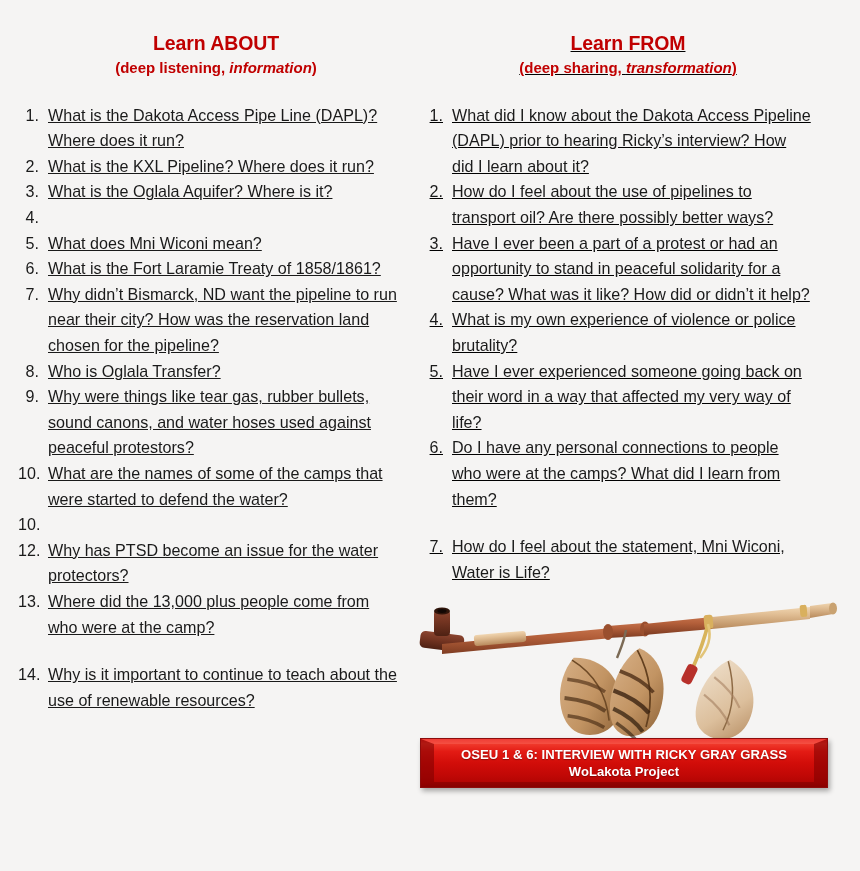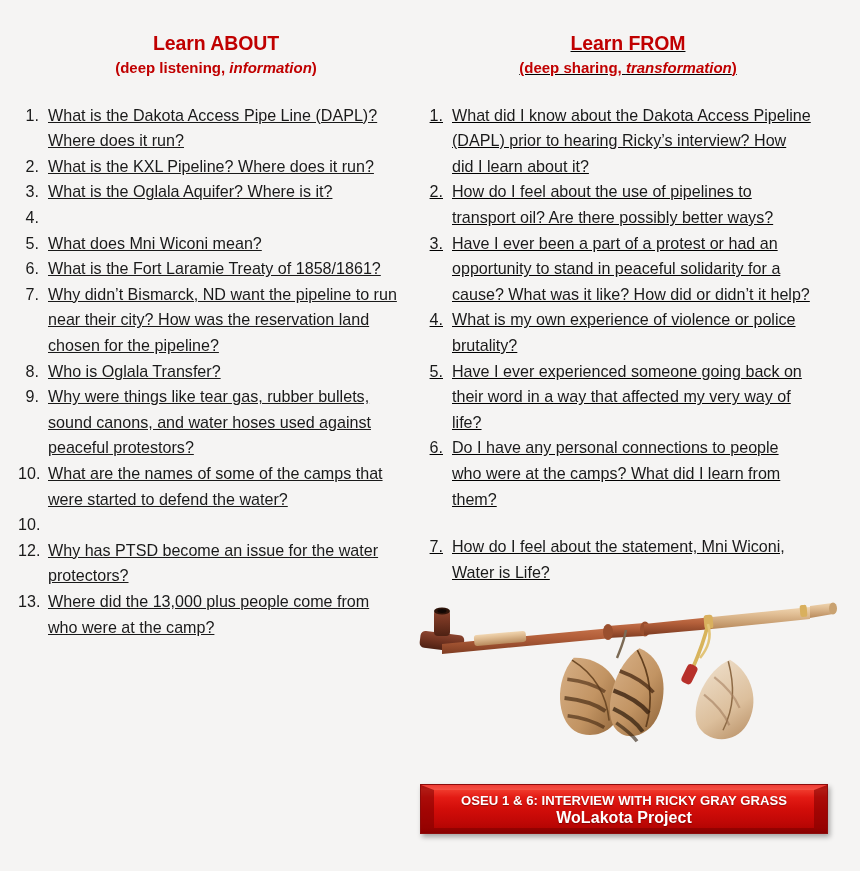--- a/index.html
+++ b/index.html
@@ -74,21 +74,21 @@
     width: 430px;
     height: 152px;
     pointer-events: none;
   }
   .pipe-wrap svg { display: block; }
 
   
   .banner {
     position: absolute;
     left: 420px;
-    top: 784px;
+    top: 738px;
     width: 408px;
     height: 50px;
     border: 1px solid #8d0c0c;
     background:
       linear-gradient(to bottom,
         #e8201a 0%,
         #f03a2c 10%,
         #e31b14 26%,
         #d20d09 50%,
         #c20806 74%,
@@ -116,21 +116,21 @@
     z-index: 2;
     color: #ffffff;
     font-weight: bold;
     font-size: 13.1px;
     line-height: 17px;
     letter-spacing: 0.05px;
     text-align: center;
     text-shadow: 0 1px 1px rgba(90,0,0,0.55);
     white-space: nowrap;
   }
-  .banner-line.sub { font-size: 16px; }
+  .banner-line.sub { font-size: 13px; }
 </style>
 </head>
 <body>
 
 <div class="page">
 
   <div class="columns">
 
     <div class="col col-left">
       <div class="heading-block">
@@ -181,20 +181,24 @@
         <li class="qitem">
           <span class="qnum">10.</span>
         </li>
         <li class="qitem">
           <span class="qnum">12.</span>
           <span class="qtext">Why has PTSD become an issue for the water protectors?</span>
         </li>
         <li class="qitem">
           <span class="qnum">13.</span>
           <span class="qtext">Where did the 13,000 plus people come from who were at the camp?</span>
+        </li>
+        <li class="qitem gap-before">
+          <span class="qnum">14.</span>
+          <span class="qtext">Why is it important to continue to teach about the use of renewable resources?</span>
         </li>
       </ul>
     </div>
 
     <div class="col col-right">
       <div class="heading-block">
         <div class="heading-main">Learn FROM</div>
         <div class="heading-sub"><span>(deep sharing, </span><i>transformation</i><span>)</span></div>
       </div>
 

